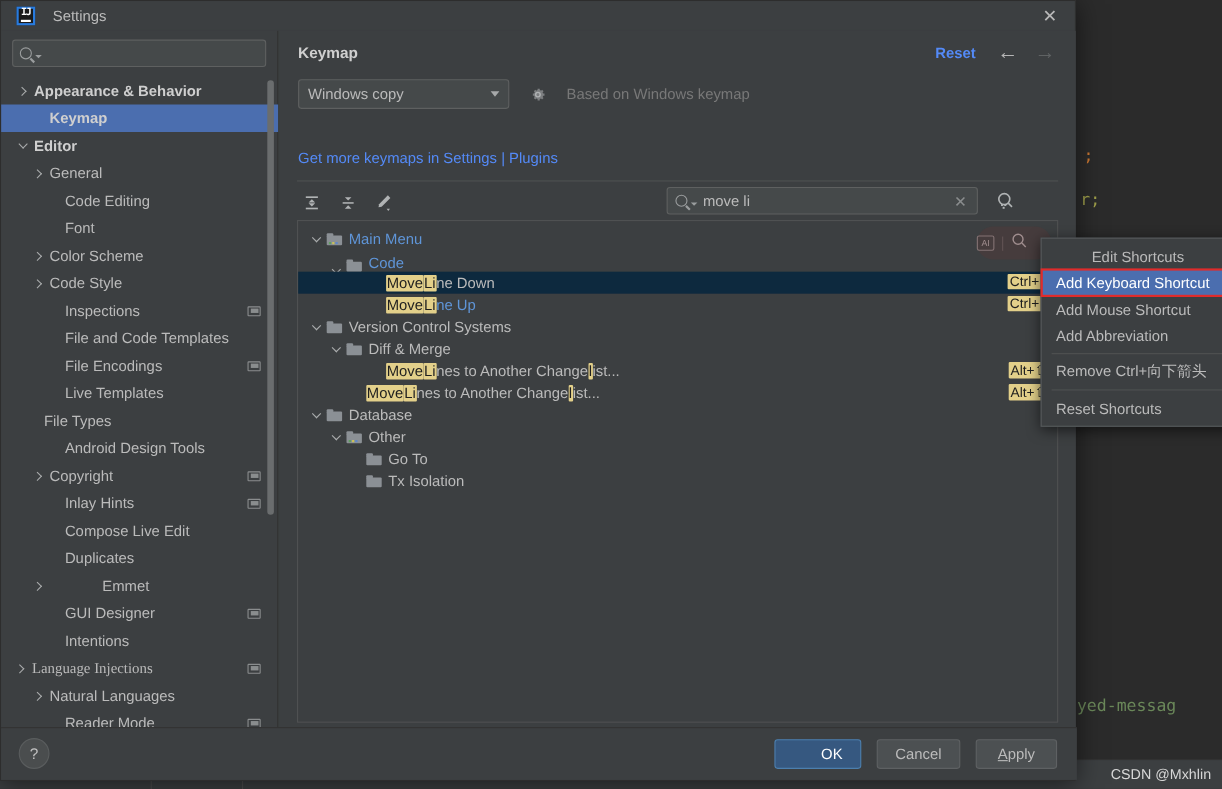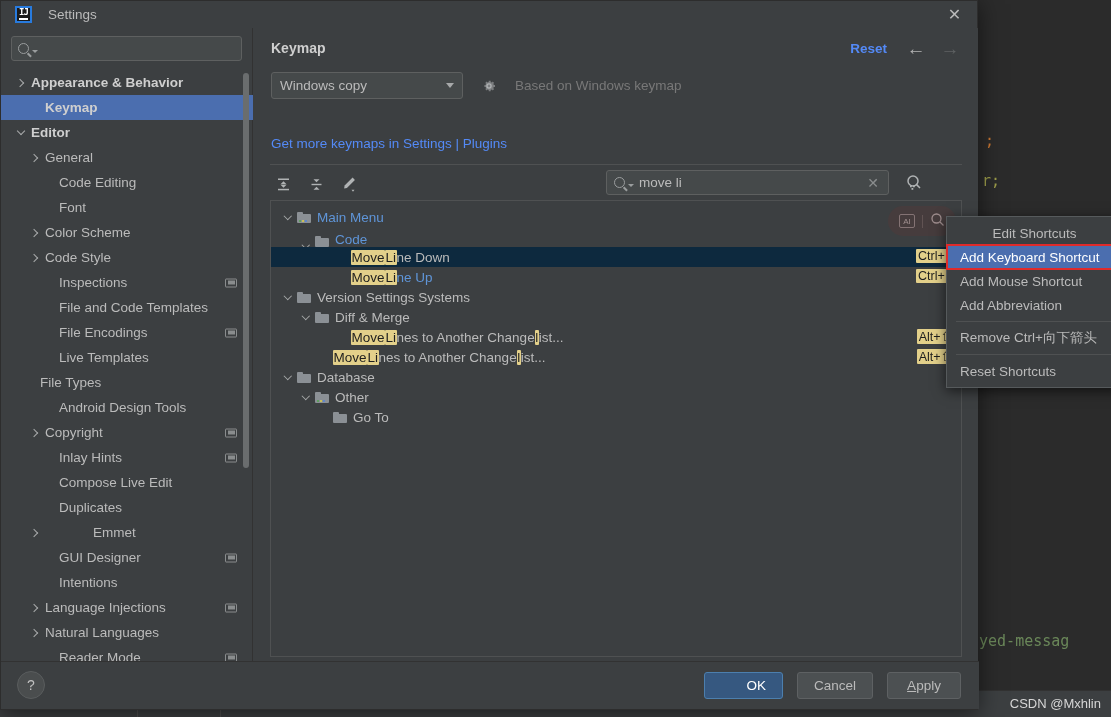--- a/index.html
+++ b/index.html
@@ -273,21 +273,21 @@
     position: absolute; right: 8px; top: 2px;
     background: #e3d08a; color: #1f1f1f; font-size: 12.5px;
     padding: 0 2px; border-radius: 1px;
   }
 
   
   #ai-float {
     position: absolute; right: 5px; top: 5px;
     width: 68px; height: 30px; background: #4a3c3c;
     border-radius: 15px; display: flex; align-items: center;
-    justify-content: center; gap: 7px; opacity: .75;
+    gap: 7px; opacity: .75;
   }
   .ai-chip {
     width: 16px; height: 14px; border: 1.4px solid #9c8585; border-radius: 2px;
     font-size: 8px; color: #c0a8a8; display: flex; align-items: center; justify-content: center;
   }
   .ai-div { width: 1px; height: 13px; background: #6e5a5a; }
 
   
   #ctxmenu {
     position: absolute; left: 913px; top: 216px;
@@ -472,21 +472,21 @@
           </div>
           <div class="tree-row" style="padding-left: 38px;">
             <span class="tw-arrow none"></span>
             <span class="tree-label">GUI Designer</span>
             <span class="tree-badge"></span>
           </div>
           <div class="tree-row" style="padding-left: 38px;">
             <span class="tw-arrow none"></span>
             <span class="tree-label">Intentions</span>
           </div>
-          <div class="tree-row" style="padding-left: 24px;">
+          <div class="tree-row" style="padding-left: 8px; font-family: Liberation Serif, serif;">
             <span class="tw-arrow">
               <i class="chev-r"></i>
             </span>
             <span class="tree-label">Language Injections</span>
             <span class="tree-badge"></span>
           </div>
           <div class="tree-row" style="padding-left: 24px;">
             <span class="tw-arrow">
               <i class="chev-r"></i>
             </span>
@@ -616,21 +616,21 @@
             <span class="k-shortcut">Ctrl+↑</span>
           </div>
           <div class="k-row" style="padding-left: 8px; margin-top: 0px;">
             <span class="k-arrow">
               <i class="k-chev"></i>
             </span>
             <span class="fold-icon">
               <span class="tab"></span>
               <span class="body"></span>
             </span>
-            <span class="k-label plain"><span>Version Settings Systems</span></span>
+            <span class="k-label plain"><span>Version Control Systems</span></span>
           </div>
           <div class="k-row" style="padding-left: 26px; margin-top: 0px;">
             <span class="k-arrow">
               <i class="k-chev"></i>
             </span>
             <span class="fold-icon">
               <span class="tab"></span>
               <span class="body"></span>
             </span>
             <span class="k-label plain"><span>Diff &amp; Merge</span></span>
@@ -671,20 +671,28 @@
             <span class="k-label plain"><span>Other</span></span>
           </div>
           <div class="k-row" style="padding-left: 44px; margin-top: 0px;">
             <span class="k-arrow"></span>
             <span class="fold-icon">
               <span class="tab"></span>
               <span class="body"></span>
             </span>
             <span class="k-label plain"><span>Go To</span></span>
           </div>
+          <div class="k-row" style="padding-left: 44px; margin-top: 0px;">
+            <span class="k-arrow"></span>
+            <span class="fold-icon">
+              <span class="tab"></span>
+              <span class="body"></span>
+            </span>
+            <span class="k-label plain"><span>Tx Isolation</span></span>
+          </div>
         </div>
 
     </div>
   </div>
 
   <div id="bottombar">
     <div id="help-btn">?</div>
     <div id="btn-group">
       <div class="dlg-btn primary">OK</div>
       <div class="dlg-btn normal">Cancel</div>

